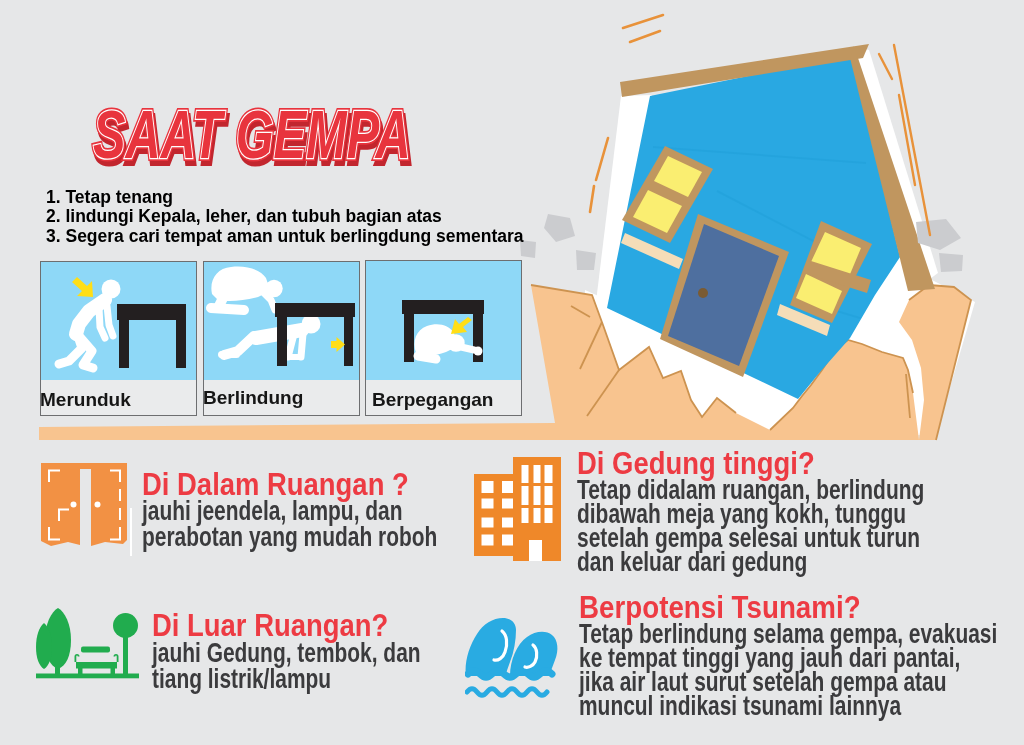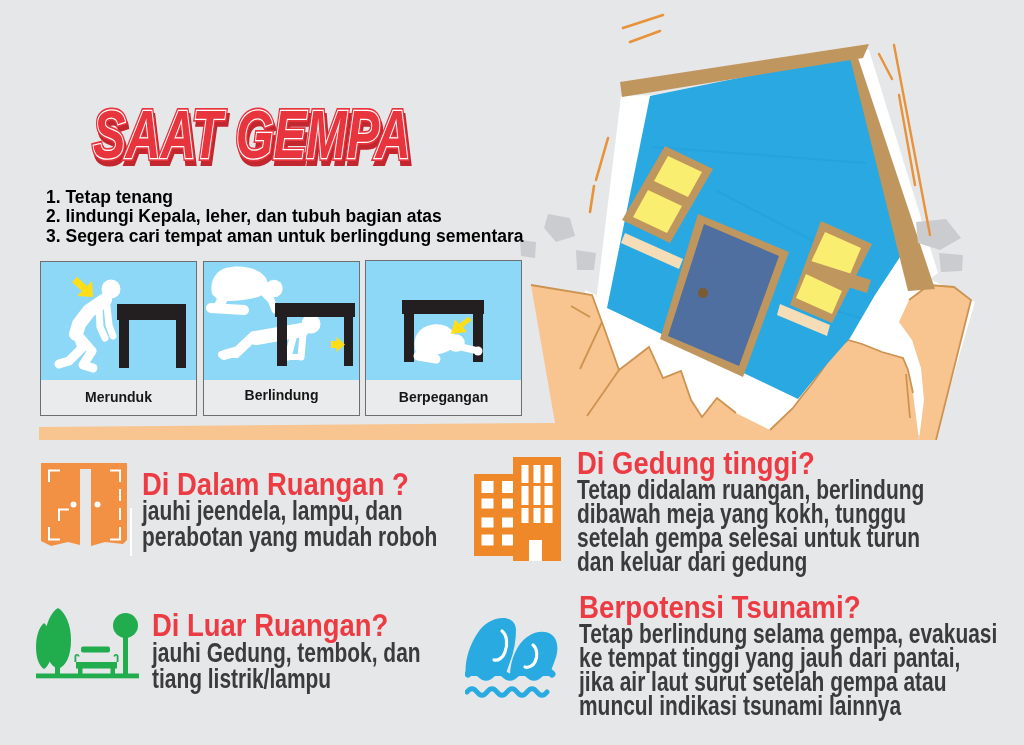--- a/index.html
+++ b/index.html
@@ -3,21 +3,21 @@
 <meta charset="utf-8">
 <style>
   html,body{margin:0;padding:0;}
   body{width:1024px;height:745px;overflow:hidden;background:#e6e7e8;
        font-family:"Liberation Sans", sans-serif;position:relative;}
   .abs{position:absolute;}
   .hdr{color:#ed3b43;font-weight:bold;font-size:31px;white-space:nowrap;
        transform-origin:left top;}
   .bodytxt{color:#3b3b3d;font-weight:bold;font-size:27px;line-height:24.5px;
        white-space:nowrap;transform-origin:left top;}
-  .cap{color:#161616;font-weight:bold;font-size:14px;text-align:center;width:100%;}
+  .cap{color:#161616;font-weight:bold;font-size:19px;width:100%;}
 </style>
 </head>
 <body>
 
 <svg class="abs" style="left:0px;top:0px" width="1024" height="745" viewBox="0 0 1024 745">
 
   <polygon points="585,290 612,302 800,394 902,252 932,280 975,302 936,435 585,435" fill="#ffffff"></polygon>
 
   <polygon points="39,439 39,427 555,423 531,285 592,295 603,325 619,370 649,347 663,378 681,371 691,400 702,417 717,398 736,413 770,430 793,408 802,396 811,385 822,370 836,349 848,340 862,344 882,352 903,358 908,370 913,393 919,440 39,440" fill="#f8c48f"></polygon>
 
@@ -164,21 +164,21 @@
   <circle cx="112" cy="90" r="4.5" fill="#ffffff"></circle>
   <path d="M 106,59 l -9,7 l 4,5 l -16,2 l 4,-15 l 4,5 l 9,-7 z" fill="#ffde17"></path>
 </svg>
 
 <div class="abs" style="left:40px;top:389px;width:157px;">
     <div class="cap">Merunduk</div>
   </div>
 <div class="abs" style="left:203px;top:387px;width:157px;">
     <div class="cap">Berlindung</div>
   </div>
-<div class="abs" style="left:365px;top:389px;width:157px;">
+<div class="abs" style="left:365px;top:389px;width:157px;padding-left:7px;">
     <div class="cap">Berpegangan</div>
   </div>
 
 <svg class="abs" style="left:41px;top:463px" width="92" height="95" viewBox="0 0 92 95">
   <path d="M 0,0 L 86,0 L 86,77 L 82,81 L 64,79 L 50,83 L 50,6 L 39,6 L 39,82 L 27,79 L 10,83 L 0,78 Z" fill="#f29144"></path>
   <g stroke="#ffffff" stroke-width="2" fill="none">
     <polyline points="19,7.5 8,7.5 8,19"></polyline>
     <polyline points="8,64 8,76.5 19,76.5"></polyline>
     <polyline points="28,46.5 18,46.5 18,58"></polyline>
     <polyline points="69,7.5 79,7.5 79,19"></polyline>

